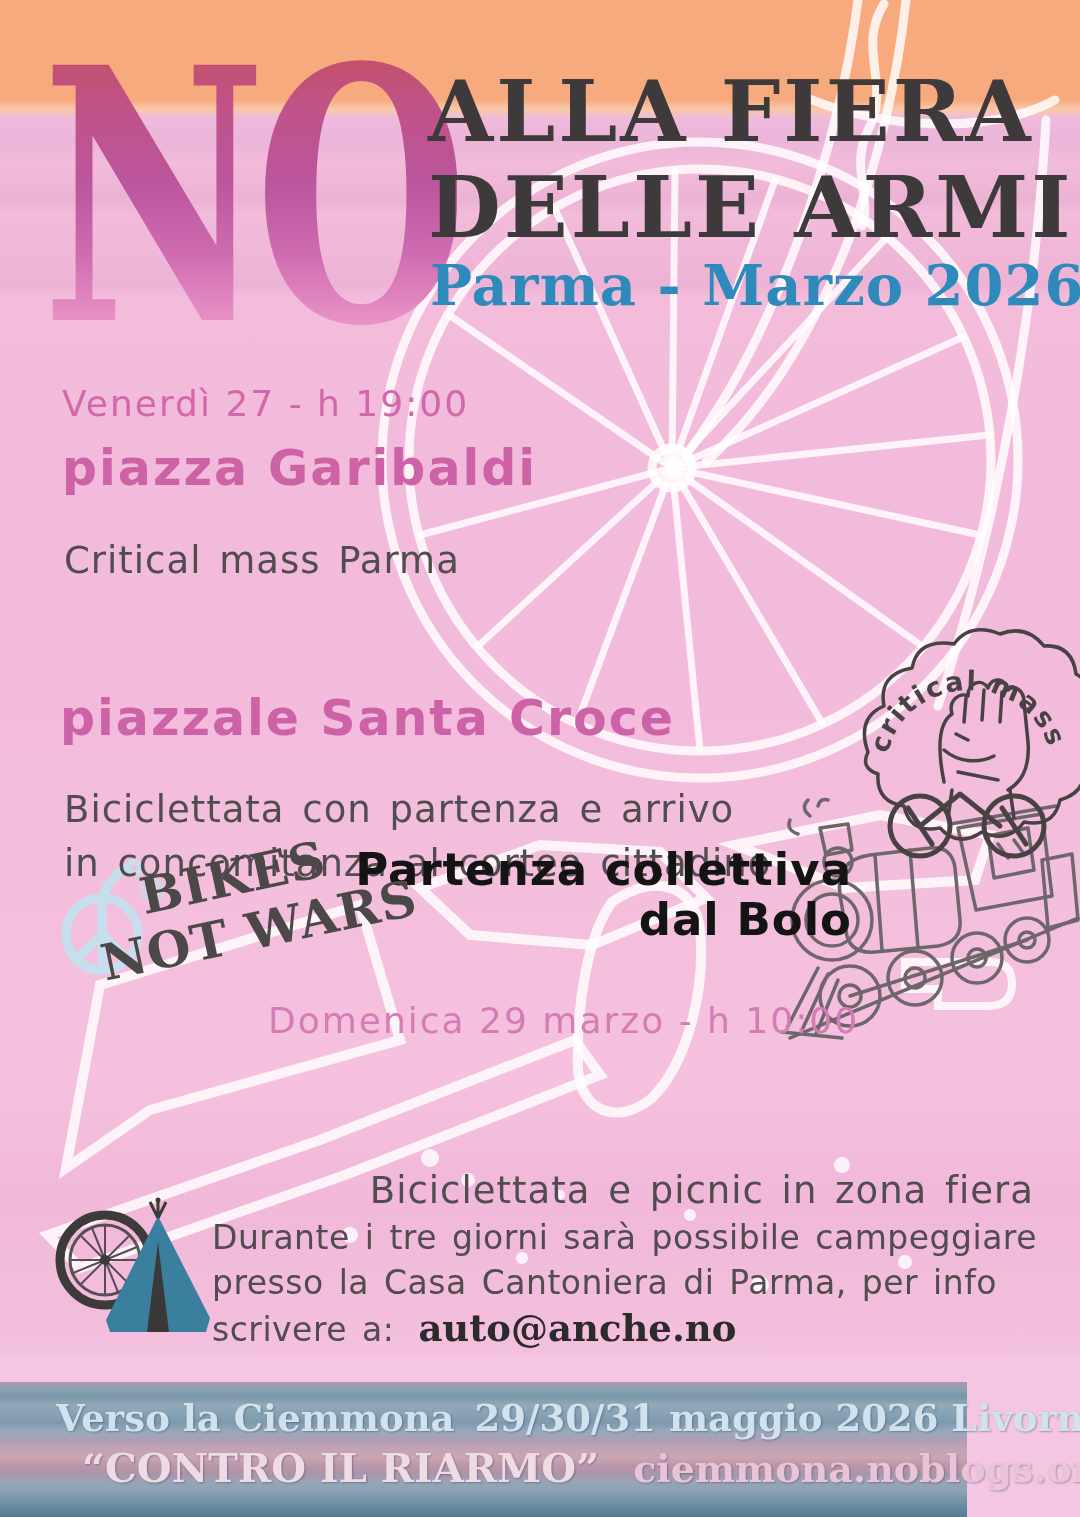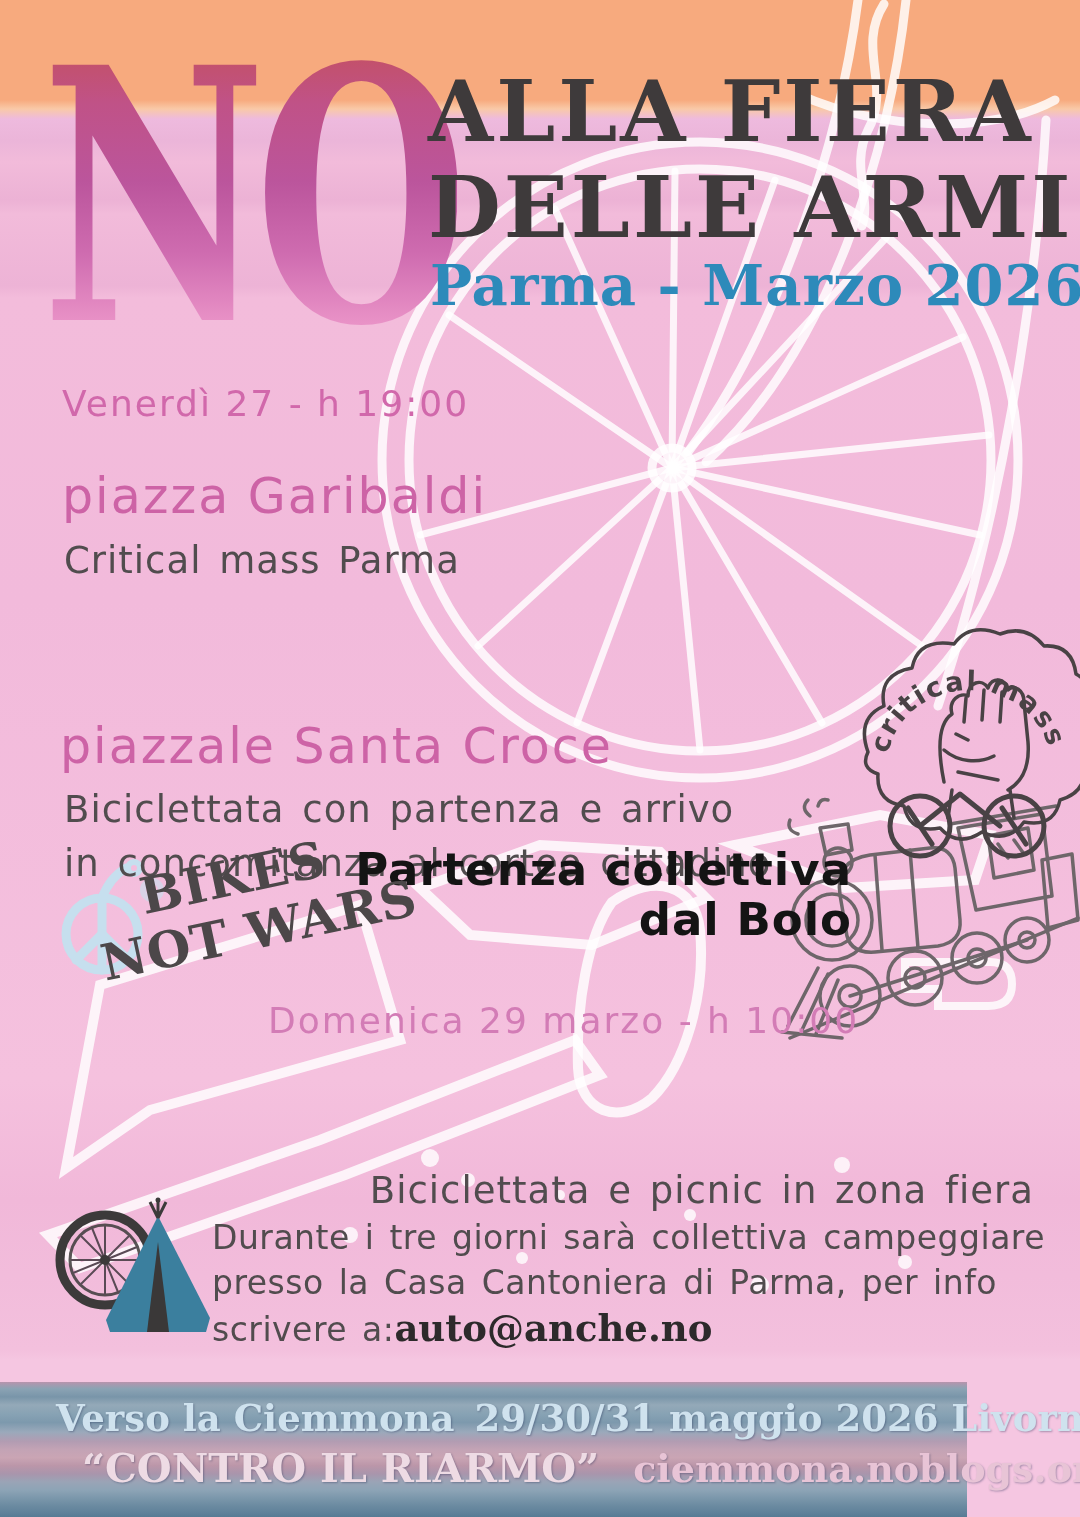--- a/index.html
+++ b/index.html
@@ -26,36 +26,36 @@
   }
   .title{
     left:428px;font-family:"DejaVu Serif", serif;font-weight:bold;
     font-size:84px;line-height:1;letter-spacing:3px;color:#3e3a3b;
   }
   .subtitle{
     left:430px;top:252px;font-family:"DejaVu Serif", serif;font-weight:bold;
     font-size:56px;letter-spacing:1px;color:#2d8aba;
   }
   .when{font-weight:normal;font-size:36px;letter-spacing:2px;color:#d168ab;text-align:right;}
-  .where{font-weight:normal;font-size:49px;letter-spacing:2px;color:#cd63a6;margin-top:28px;}
+  .where{font-weight:bold;font-size:49px;letter-spacing:2px;color:#cd63a6;}
   .detail{font-size:37px;letter-spacing:1px;word-spacing:5px;color:#514c4e;margin-top:36px;}
   .note{
     right:228px;text-align:right;font-weight:bold;font-size:45px;
     letter-spacing:1px;color:#141414;
   }
   .slogan{
     left:84px;top:880px;transform:rotate(-12deg);transform-origin:left top;
     font-family:"DejaVu Serif", serif;font-weight:900;font-size:50px;
     line-height:1.14;letter-spacing:1px;color:#4c4749;white-space:nowrap;
   }
   .slogan .l1{margin-left:52px;}
   .camp-line{left:212px;font-size:33px;letter-spacing:.5px;word-spacing:4px;color:#514c4e;}
   .camp-email{
     font-family:"DejaVu Serif", serif;font-weight:bold;font-size:37px;
-    color:#2d2a2b;letter-spacing:0;text-align:right;
+    color:#2d2a2b;margin-left:24px;letter-spacing:0;text-align:right;
   }
   .footer-band{
     left:0;top:1382px;width:967px;height:135px;
     background:linear-gradient(180deg,
       #b794ad 0%,#8ba3b4 5%,#7995a9 11%,#94a9b8 17%,#87a2b4 24%,#7d99ad 30%,
       #9aa9bb 37%,#b29cb2 44%,#c3a3b5 50%,#caa5b4 56%,#bb96a9 62%,#a995ac 68%,
       #9aa4b6 74%,#8da4b6 80%,#7b97ab 86%,#6a8aa0 92%,#5f819a 97%,#567b94 100%);
   }
   .footer-line{
     position:absolute;display:flex;white-space:nowrap;
@@ -207,21 +207,21 @@
                  M57,62 L44,30 M57,62 L70,94 M57,62 L89,49 M57,62 L25,75"></path>
       </g>
       <circle cx="57" cy="62" r="5" fill="#3c3a3a" stroke="none"></circle>
     </g>
     <path d="M110,18 L58,122 L62,134 L158,134 L162,120 Z" fill="#3b7f9e" stroke="none"></path>
     <path d="M110,44 L99,134 L121,134 Z" fill="#3a3838" stroke="none"></path>
     <path d="M110,20 L102,4 M110,20 L118,4 M110,20 L110,2" stroke="#3c3a3a" stroke-width="3" fill="none"></path>
     <circle cx="110" cy="2" r="2.5" fill="#3c3a3a"></circle>
   </svg>
 
-  <div class="abs camp-line" style="top:1218px">Durante i tre giorni sarà collettiva campeggiare</div>
+  <div class="abs camp-line" style="top:1218px">Durante i tre giorni sarà possibile campeggiare</div>
   <div class="abs camp-line" style="top:1263px">presso la Casa Cantoniera di Parma, per info</div>
   <div class="abs camp-line" style="top:1306px;display:flex;align-items:baseline">
     <span>scrivere a:</span>
     <span class="camp-email">auto@anche.no</span>
   </div>
 
   <div class="abs footer-band">
     <div class="footer-line fl1">
       <span>Verso la Ciemmona</span>
       <span>29/30/31 maggio 2026 Livorno</span>

